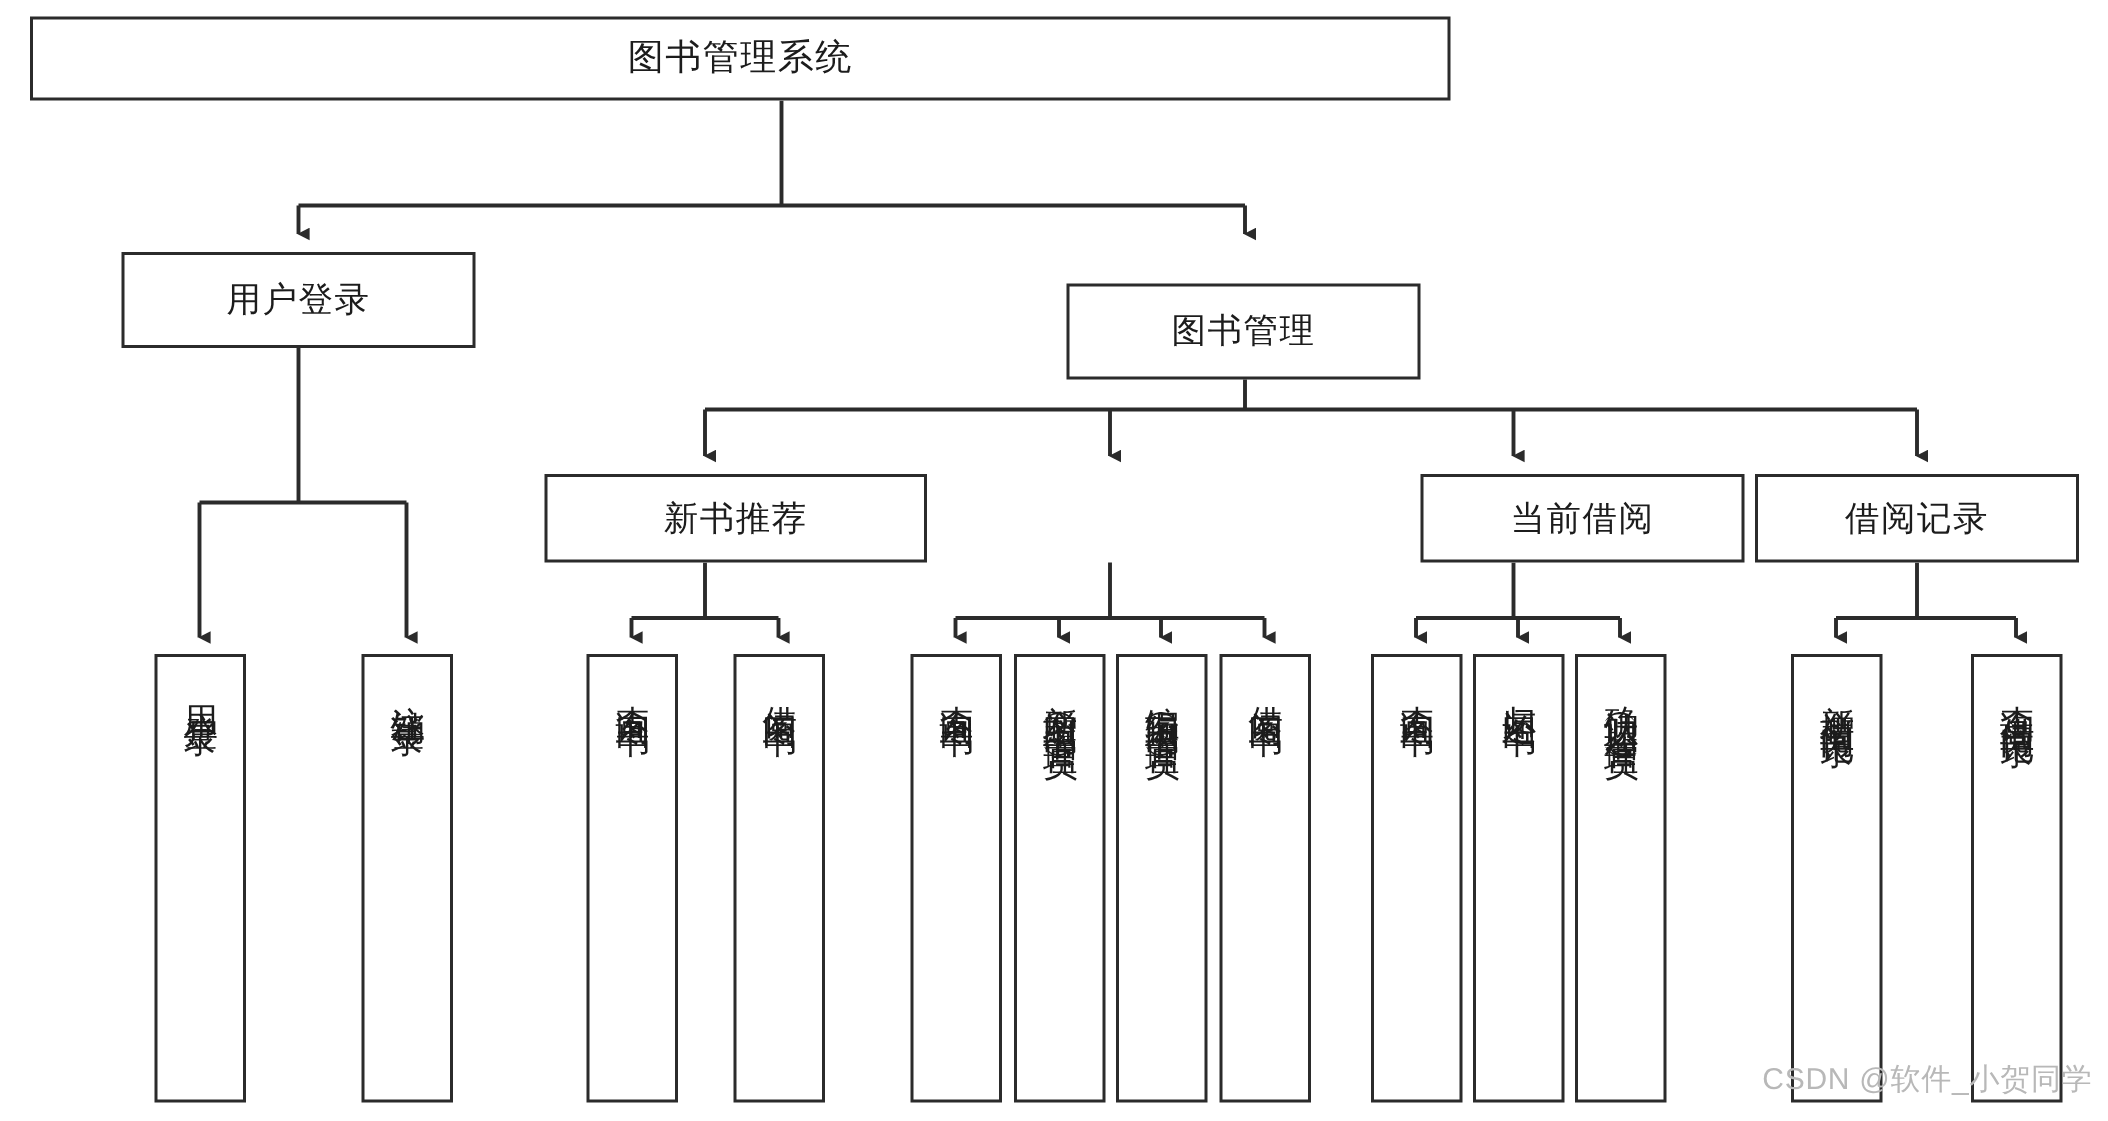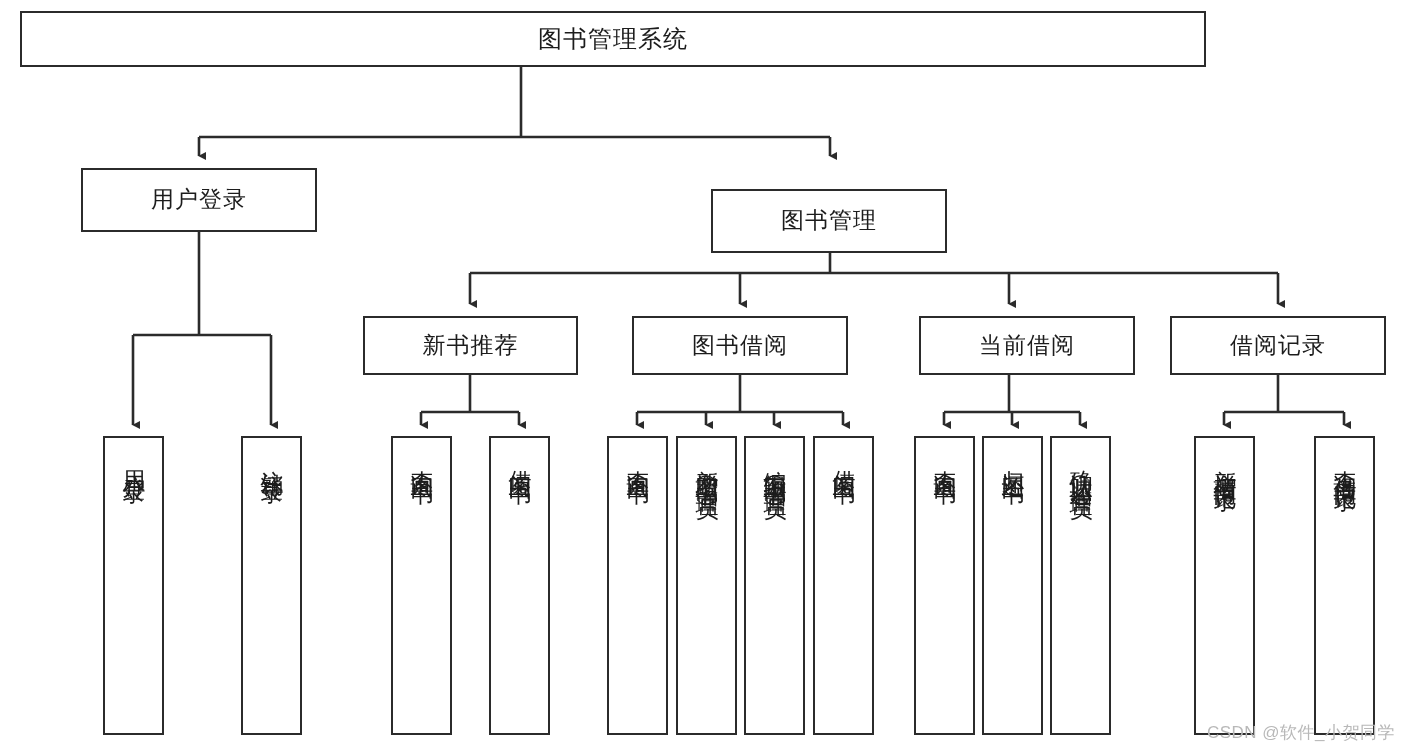--- a/index.html
+++ b/index.html
@@ -28,22 +28,22 @@
   .node.vert{padding:14px 2px 0 2px;align-items:flex-start;}
   .node.vert .label{
     writing-mode:vertical-rl;
     text-orientation:upright;
     font-size:23px;
     letter-spacing:4px;
     white-space:pre;
   }
   .watermark{
     position:absolute;
-    right:10px;bottom:3px;
-    font-size:17px;
+    right:10px;bottom:14px;
+    font-size:20px;
     color:#b8b8b8;
     letter-spacing:0.5px;
     white-space:nowrap;
     pointer-events:none;
   }
 </style>
 </head>
 <body>
 
 <div id="diagram-root">
@@ -92,38 +92,35 @@
       <path d="M1012,412 L1012,425" marker-end="url(#arrow)"></path>
       <path d="M1080,412 L1080,425" marker-end="url(#arrow)"></path>
 
       <path d="M1278,375 L1278,412"></path>
       <path d="M1224,412 L1344,412"></path>
       <path d="M1224,412 L1224,425" marker-end="url(#arrow)"></path>
       <path d="M1344,412 L1344,425" marker-end="url(#arrow)"></path>
     </g>
   </svg>
 
-  <div class="node root horiz" style="left:20px;top:11px;width:1186px;height:56px;">
+  <div class="node root horiz" style="left:20px;top:11px;width:947px;height:56px;">
     <span class="label">图书管理系统</span>
   </div>
 
   <div class="node horiz" style="left:81px;top:168px;width:236px;height:64px;">
     <span class="label">用户登录</span>
   </div>
   <div class="node horiz" style="left:711px;top:168px;width:236px;height:64px;margin-top:21px;">
     <span class="label">图书管理</span>
   </div>
 
-  <div class="node horiz" style="left:363px;top:316px;width:215px;height:59px;">
+  <div class="node horiz" style="left:363px;top:316px;width:255px;height:59px;">
     <span class="label">新书推荐</span>
   </div>
-  <div class="node horiz" style="left:632px;top:316px;width:216px;height:59px;">
-    <span class="label">图书借阅</span>
-  </div>
-  <div class="node horiz" style="left:919px;top:316px;width:216px;height:59px;align-items:center;">
+  <div class="node horiz" style="left:947px;top:316px;width:216px;height:59px;align-items:center;">
     <span class="label">当前借阅</span>
   </div>
   <div class="node horiz" style="left:1170px;top:316px;width:216px;height:59px;text-align:right;">
     <span class="label">借阅记录</span>
   </div>
 
   <div class="node vert" style="left:103px;top:436px;width:61px;height:299px;">
     <span class="label">用户登录</span>
   </div>
   <div class="node vert" style="left:241px;top:436px;width:61px;height:299px;">

